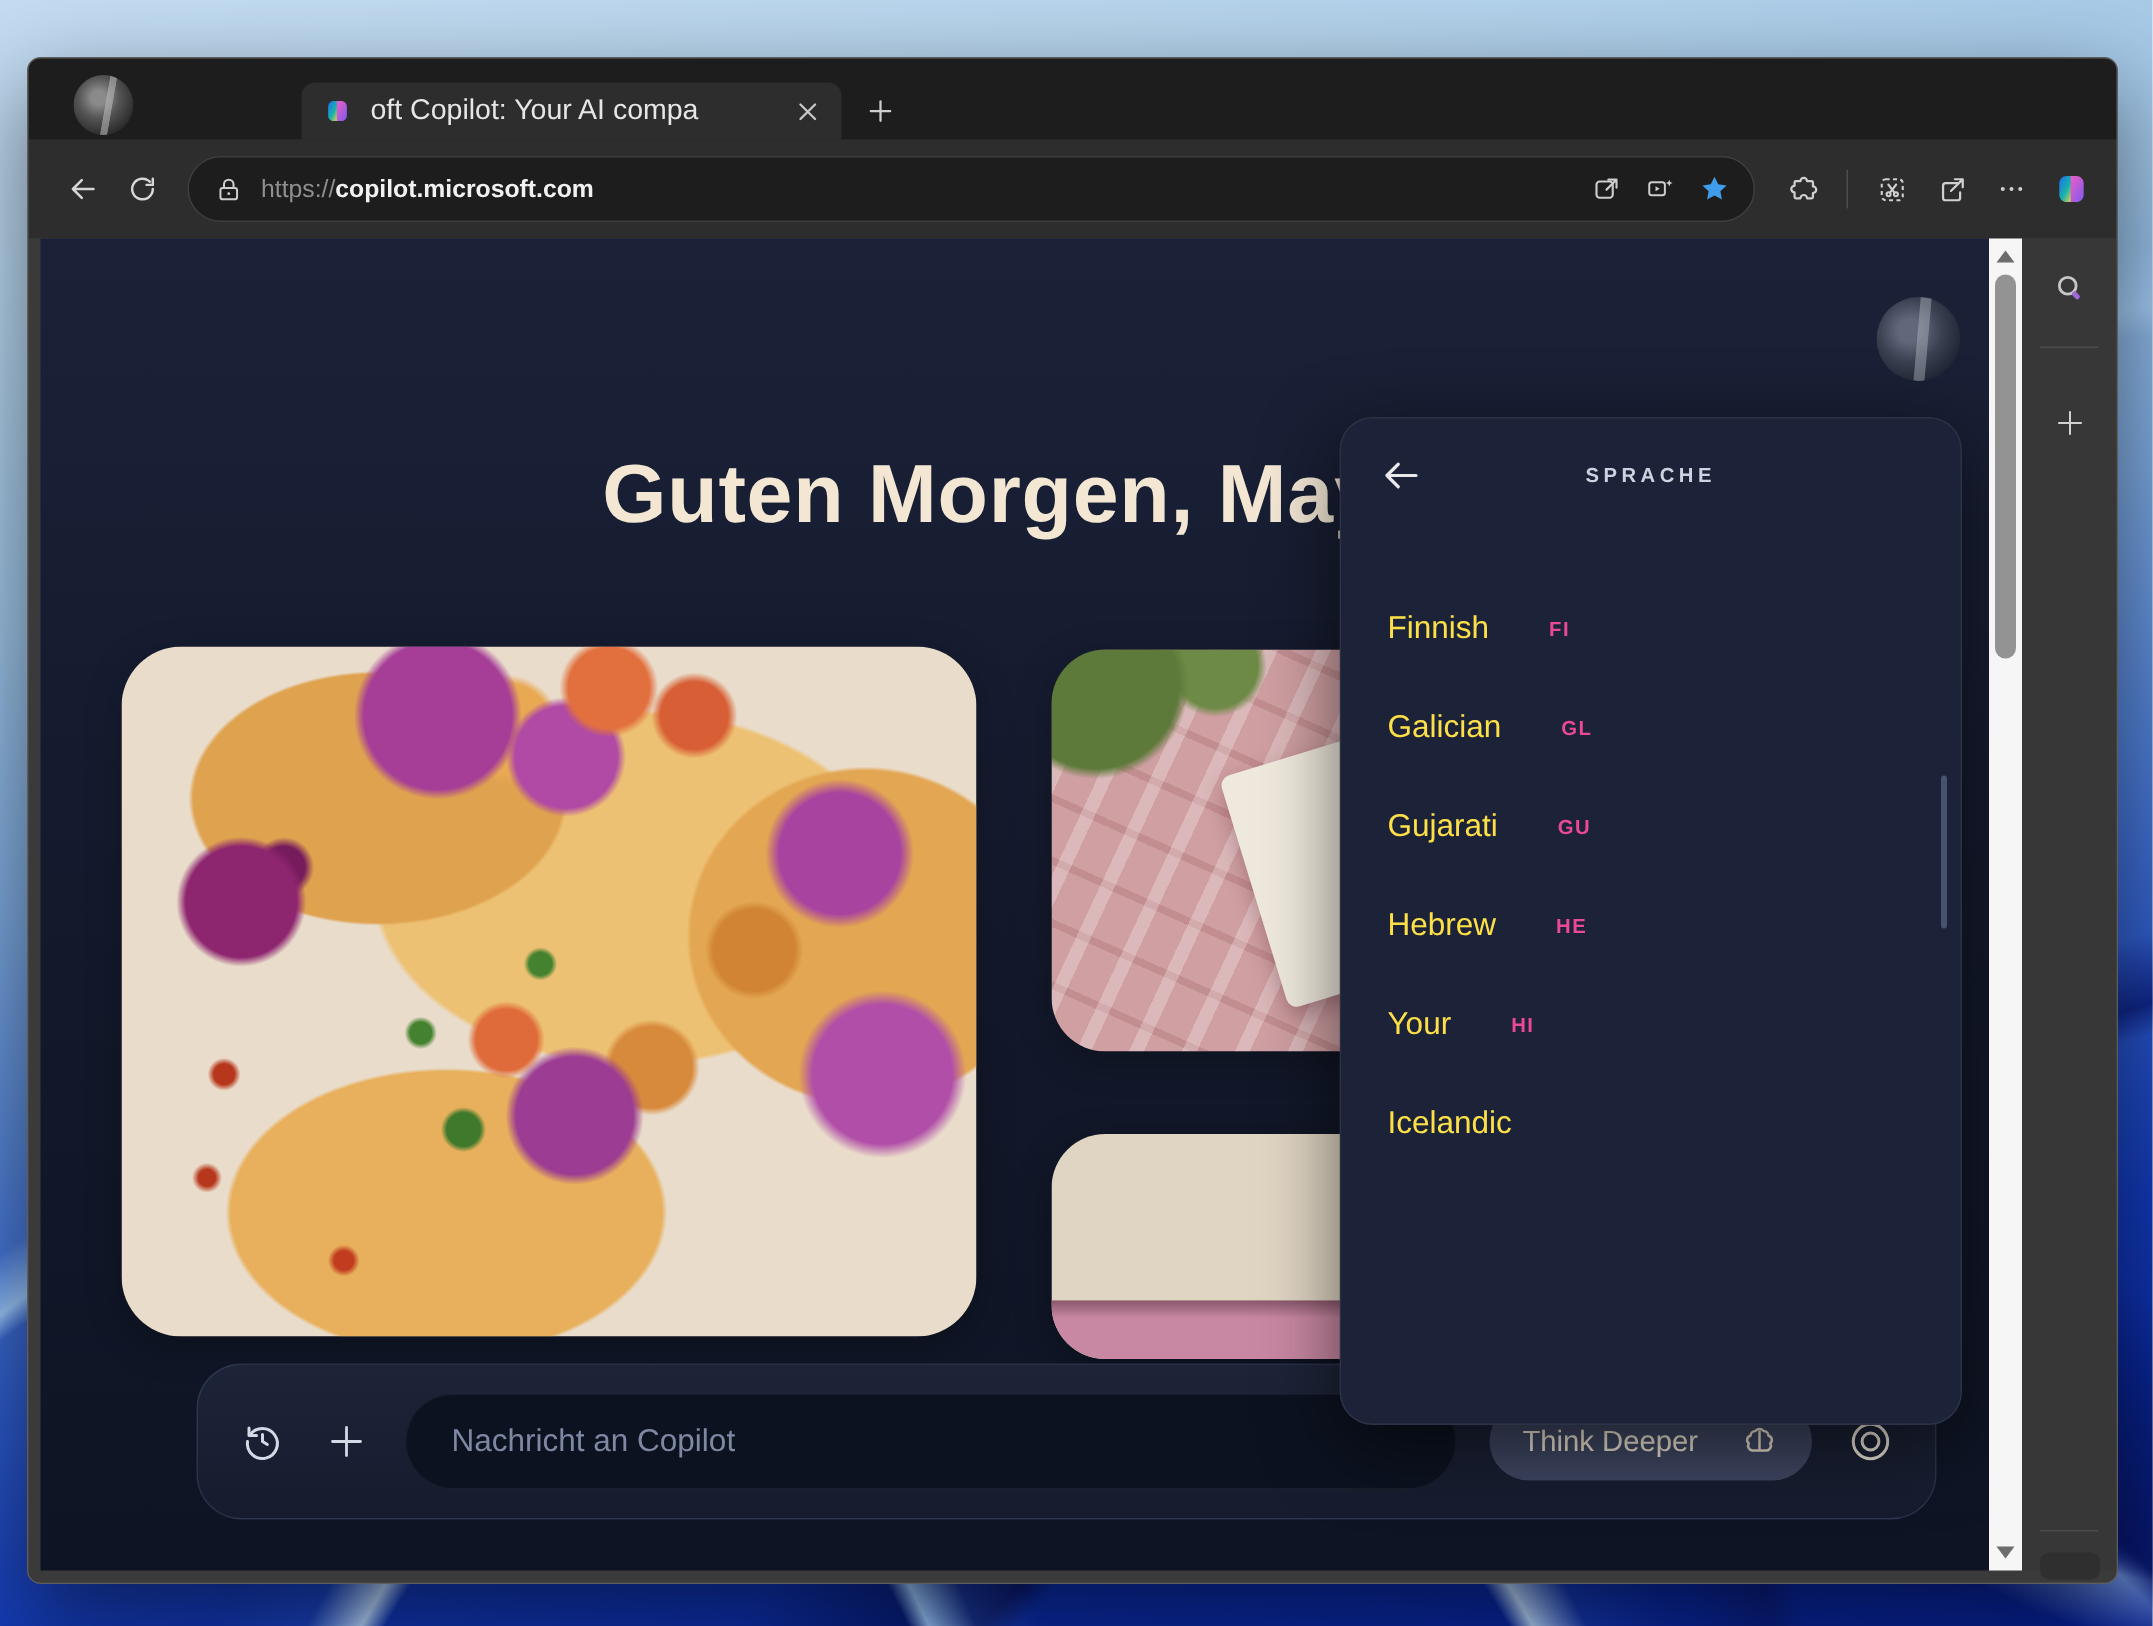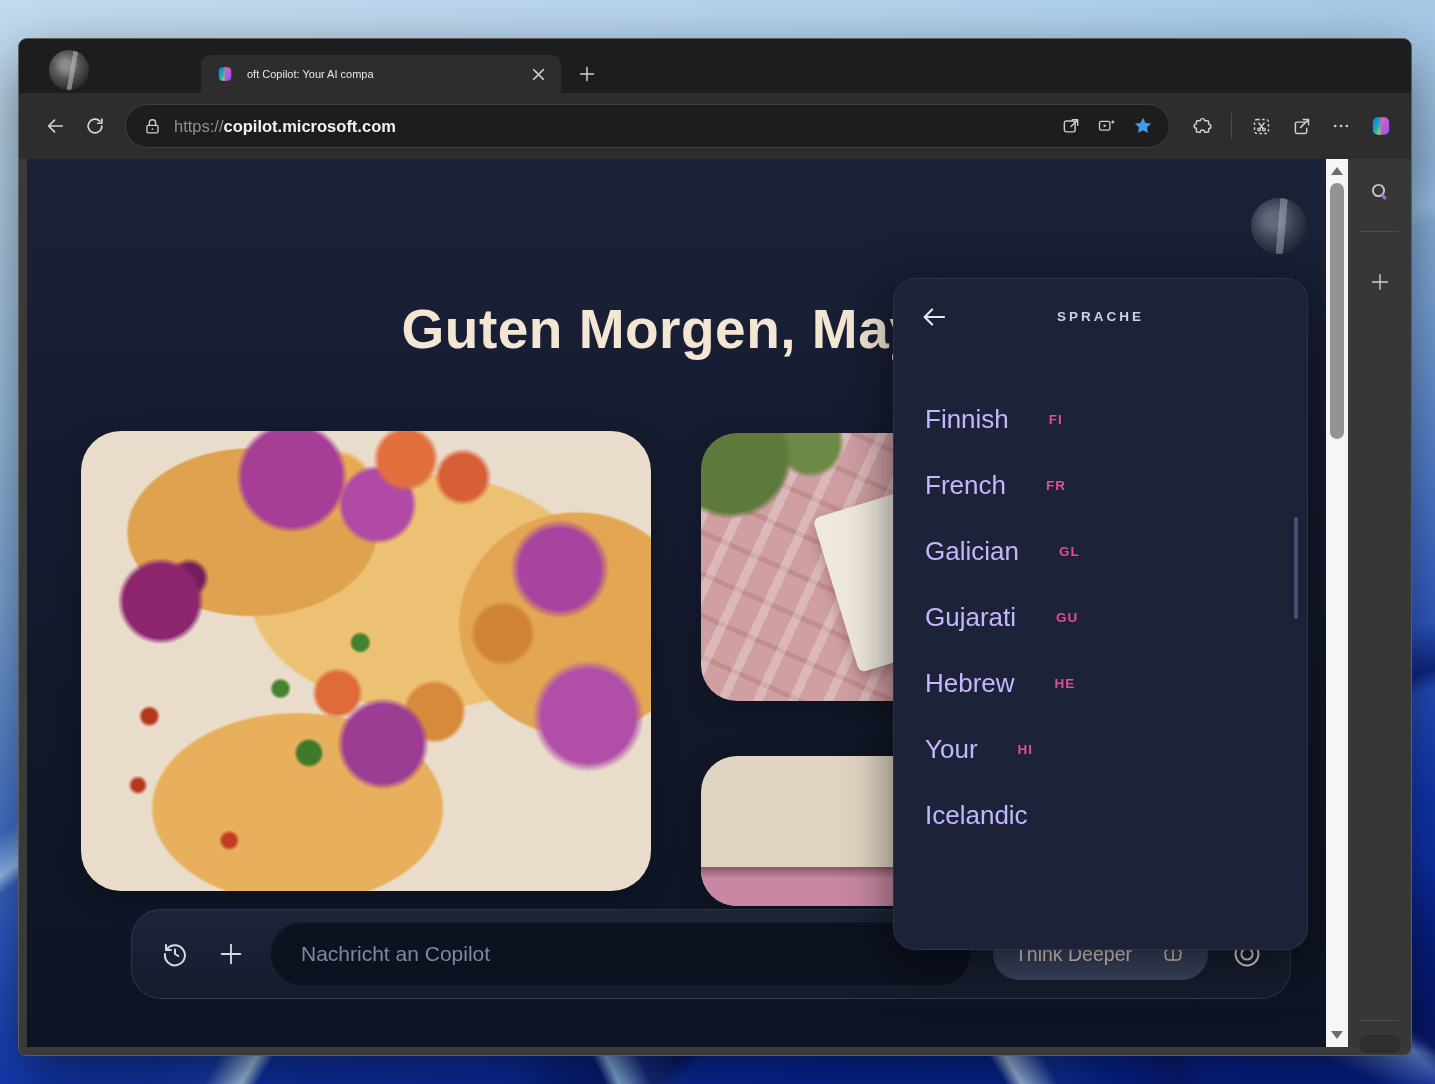--- a/index.html
+++ b/index.html
@@ -32,21 +32,21 @@
     position:absolute; left:30px; top:11px; width:40px; height:40px; border-radius:50%;
     background:
       linear-gradient(100deg, rgba(0,0,0,0) 0 52%, rgba(190,190,190,.55) 53% 62%, rgba(0,0,0,0) 63%),
       radial-gradient(circle at 42% 38%, #8a8a8a 0 14%, #555 40%, #262626 78%);
   }
   .tab {
     position:absolute; left:182px; top:16px; width:360px; height:38px;
     background:#2d2d2d; border-radius:9px 9px 0 0; display:flex; align-items:center; padding:0 10px 0 14px;
   }
   .tab-title {
-    flex:1; margin-left:12px; color:#e6e6e6; font-size:11px; white-space:nowrap; overflow:hidden;
+    flex:1; margin-left:12px; color:#e6e6e6; font-size:19px; white-space:nowrap; overflow:hidden;
     -webkit-mask-image:linear-gradient(90deg,#000 82%,transparent 98%);
     mask-image:linear-gradient(90deg,#000 82%,transparent 98%);
   }
   .tab-close { width:26px; height:26px; border-radius:6px; display:flex; align-items:center; justify-content:center; flex:none; }
   .newtab-btn { position:absolute; left:553px; top:20px; width:30px; height:30px; border-radius:6px; display:flex; align-items:center; justify-content:center; }
 
   .toolbar { height:66px; background:#2d2d2d; display:flex; align-items:center; padding:0 12px 0 18px; gap:4px; flex:none; }
   .icon-btn { width:36px; height:36px; border-radius:7px; display:flex; align-items:center; justify-content:center; flex:none; }
   .addr-pill {
     flex:1; height:44px; margin:0 10px 0 8px; border-radius:22px; background:#1d1d1d;
@@ -127,21 +127,21 @@
       radial-gradient(circle at 62% 12%, #3a5834 0 5%, transparent 6.5%),
       radial-gradient(circle at 74% 28%, #33502f 0 6%, transparent 7.5%),
       radial-gradient(circle at 88% 14%, #2d4a2b 0 8%, transparent 9.5%),
       radial-gradient(ellipse 50% 55% at 92% 8%, #3c5c36 0 52%, rgba(60,92,54,.35) 68%, transparent 76%);
   }
   .pine-shelf { position:absolute; left:0; right:0; bottom:0; height:26%;
     background:linear-gradient(180deg, rgba(60,30,40,.45), rgba(60,30,40,0) 30%), #c887a2; }
 
   
   .composer {
-    position:absolute; left:104px; top:750px; width:1160px; height:90px; z-index:10;
+    position:absolute; left:104px; top:750px; width:1160px; height:104px; z-index:10;
     border-radius:30px; background:linear-gradient(180deg,#1d2438,#161c2e);
     border:1px solid rgba(130,150,200,.18);
     display:flex; align-items:center; padding:0 26px 0 26px; gap:22px;
   }
   .composer-field {
     flex:1; height:64px; border-radius:32px; background:#0c1220; border:1px solid rgba(255,255,255,.05);
     color:#cdd5e6; font-size:21px; padding:0 30px; outline:none; min-width:0;
     font-family:"Liberation Sans", sans-serif;
   }
   .composer-field::placeholder { color:#7e88a2; opacity:1; }
@@ -156,21 +156,21 @@
   .lang-panel {
     position:absolute; left:866px; top:119px; width:415px; height:672px; z-index:30;
     border-radius:22px; background:#1c2339; border:1px solid rgba(255,255,255,.07);
     box-shadow:0 14px 50px rgba(0,0,0,.55); overflow:hidden;
   }
   .lang-header { position:absolute; top:0; left:0; right:0; height:76px; }
   .lang-back { position:absolute; left:22px; top:20px; width:36px; height:36px; display:flex; align-items:center; justify-content:center; border-radius:8px; }
   .lang-title { position:absolute; left:0; right:0; top:30px; text-align:center; color:#ccd2e0; font-size:13.5px; letter-spacing:3px; font-weight:600; }
   .lang-list { position:absolute; left:0; right:0; top:107px; bottom:0; overflow:hidden; }
   .lang-row { height:66px; display:flex; align-items:center; padding:0 30px 0 31px; }
-  .lang-name { color:#c4b5fd; font-size:26px; font-weight:500; }
+  .lang-name { color:#fde047; font-size:21px; font-weight:500; }
   .lang-code { color:#ec4899; font-size:13.5px; font-weight:700; letter-spacing:1px; margin-left:40px; }
   .lang-check { display:none; margin-left:auto; width:26px; height:26px; border-radius:50%; background:#f4f4f4; align-items:center; justify-content:center; }
   .lang-row.selected .lang-check { display:flex; }
   .lang-scrollbar { position:absolute; right:9px; top:238px; width:4px; height:102px; border-radius:2px; background:#47516f; }
 
   
   .pg-scrollbar { width:22px; flex:none; background:#f6f6f6; position:relative; }
   .pg-arrow { position:absolute; left:50%; transform:translateX(-50%); width:0; height:0; border-left:6px solid transparent; border-right:6px solid transparent; }
   .pg-arrow.up { top:8px; border-bottom:8px solid #6d6d6d; }
   .pg-arrow.down { bottom:8px; border-top:8px solid #6d6d6d; }
@@ -355,25 +355,20 @@
             <div class="lang-title">SPRACHE</div>
           </div>
           <div class="lang-list">
 
               <div class="lang-row">
                 <span class="lang-name">Finnish</span>
                 <span class="lang-code">FI</span>
 
               </div>
 
-              <div class="lang-row">
-                <span class="lang-name">French</span>
-                <span class="lang-code">FR</span>
-
-              </div>
 
               <div class="lang-row">
                 <span class="lang-name">Galician</span>
                 <span class="lang-code">GL</span>
 
               </div>
 
 
               <div class="lang-row">
                 <span class="lang-name">Gujarati</span>

